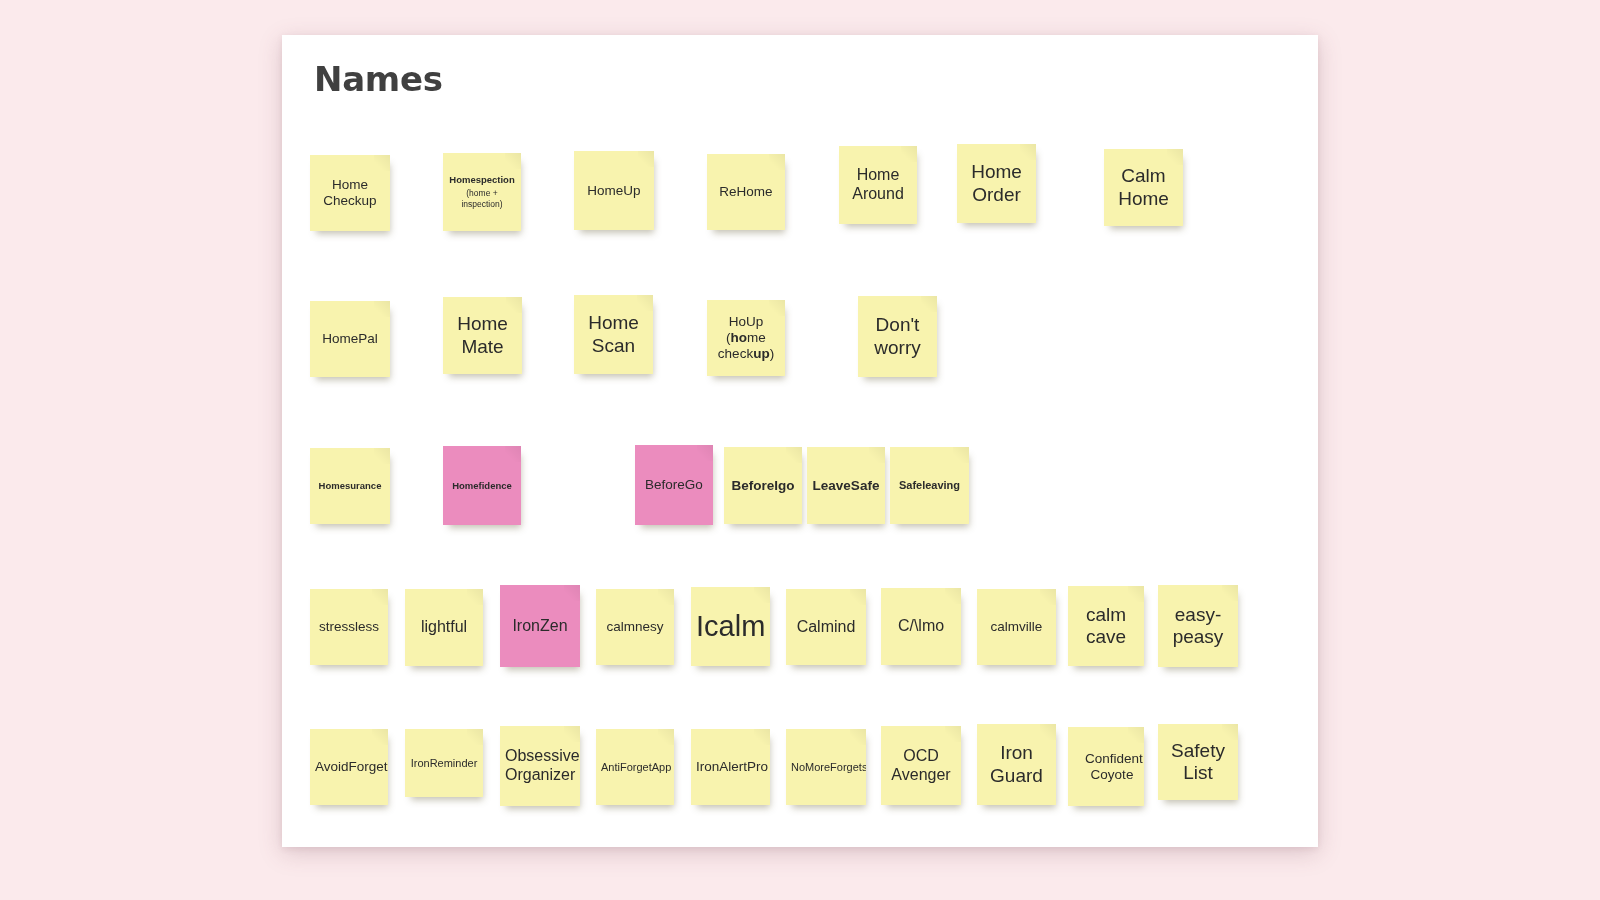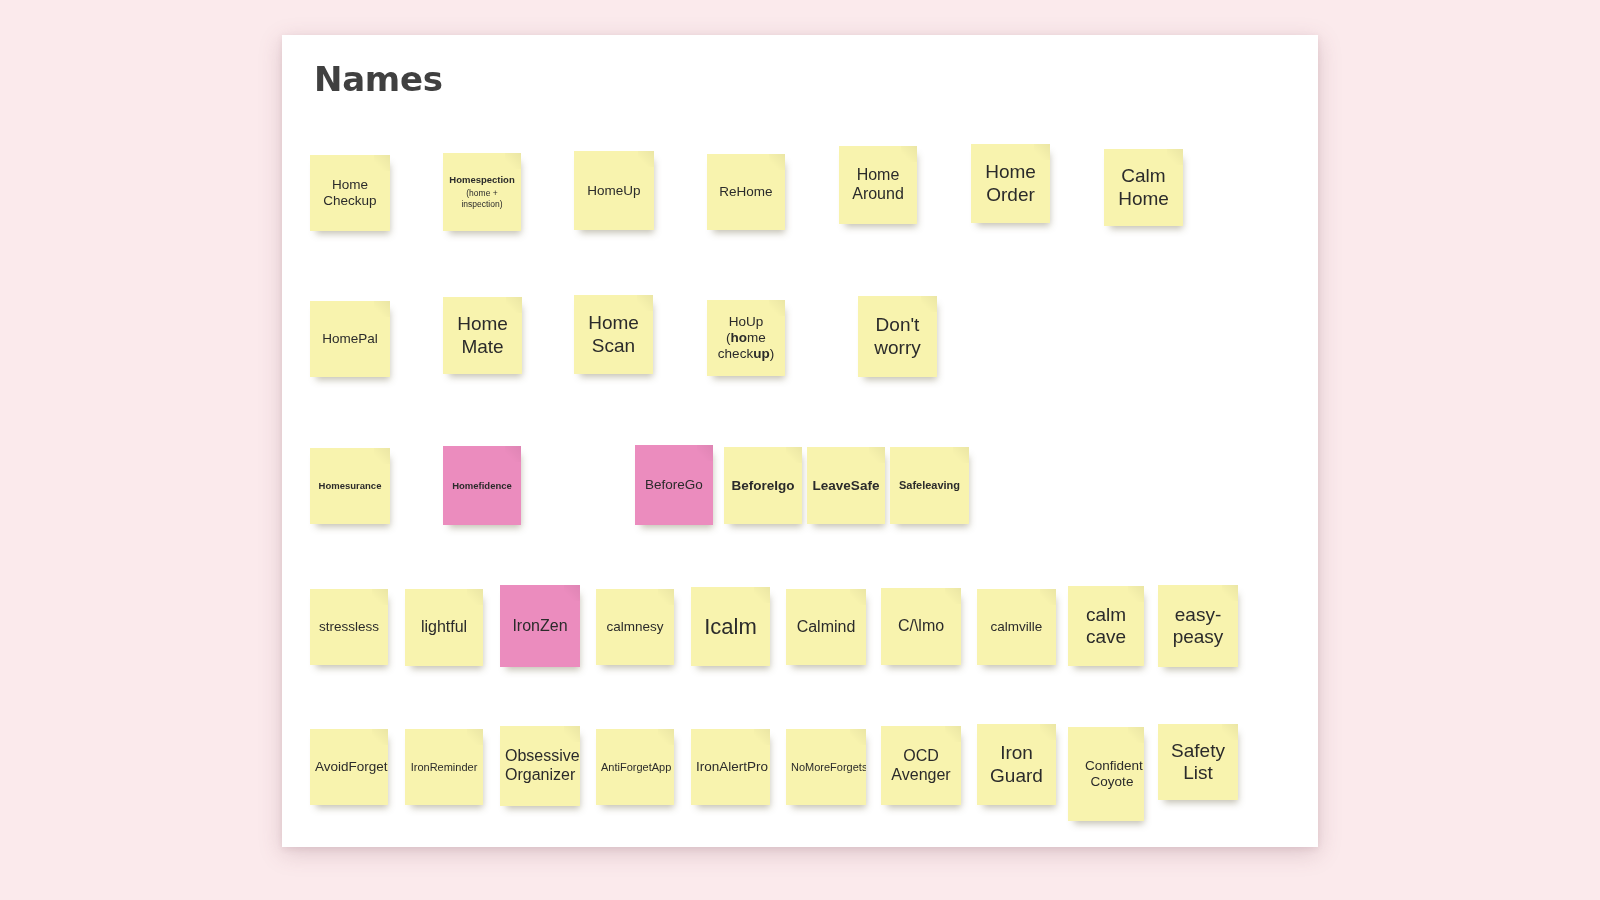--- a/index.html
+++ b/index.html
@@ -69,21 +69,21 @@
   }
   .note .txt {
     display: block;
     width: 100%;
   }
   .note.s-xs  { font-size: 9.5px;  font-weight: bold; }
   .note.s-sm  { font-size: 11px; }
   .note.s-md  { font-size: 13.5px; justify-content: center; }
   .note.s-lg  { font-size: 16px; }
   .note.s-xl  { font-size: 19px; }
-  .note.s-xxl { font-size: 22px; justify-content: center; }
+  .note.s-xxl { font-size: 29px; justify-content: center; }
   .note.bold { font-weight: bold; }
   .sub { font-size: 8.5px; font-weight: normal; display: block; margin-top: 3px; line-height: 1.25; }
 </style>
 </head>
 <body>
 
 <div id="board-card">
   <div id="page-title">Names</div>
   <div id="notes-layer">
       <div class="note s-md" style="left: 28px; top: 120px; width: 80px; height: 76px;">
@@ -94,21 +94,21 @@
       </div>
       <div class="note s-md" style="left: 292px; top: 116px; width: 80px; height: 79px;">
         <span class="txt">HomeUp</span>
       </div>
       <div class="note s-md" style="left: 425px; top: 119px; width: 78px; height: 76px;">
         <span class="txt">ReHome</span>
       </div>
       <div class="note s-lg" style="left: 557px; top: 111px; width: 78px; height: 78px;">
         <span class="txt">Home Around</span>
       </div>
-      <div class="note s-xl" style="left: 689px; top: 109px; width: 79px; height: 79px;">
+      <div class="note s-xl" style="left: 675px; top: 109px; width: 79px; height: 79px;">
         <span class="txt">Home Order</span>
       </div>
       <div class="note s-xl" style="left: 822px; top: 114px; width: 79px; height: 77px;">
         <span class="txt">Calm Home</span>
       </div>
       <div class="note s-md" style="left: 28px; top: 266px; width: 80px; height: 76px;">
         <span class="txt">HomePal</span>
       </div>
       <div class="note s-xl" style="left: 161px; top: 262px; width: 79px; height: 77px;">
         <span class="txt">Home Mate</span>
@@ -166,41 +166,41 @@
       </div>
       <div class="note s-xl" style="left: 786px; top: 551px; width: 76px; height: 80px;">
         <span class="txt">calm cave</span>
       </div>
       <div class="note s-xl" style="left: 876px; top: 550px; width: 80px; height: 82px;">
         <span class="txt">easy-peasy</span>
       </div>
       <div class="note s-md" style="left: 28px; top: 694px; width: 78px; height: 76px;">
         <span class="txt">AvoidForget</span>
       </div>
-      <div class="note s-sm" style="left: 123px; top: 694px; width: 78px; height: 76px;">
+      <div class="note s-sm" style="left: 123px; top: 694px; width: 78px; height: 68px;">
         <span class="txt">IronReminder</span>
       </div>
       <div class="note s-lg" style="left: 218px; top: 691px; width: 80px; height: 80px;">
         <span class="txt">Obsessive Organizer</span>
       </div>
       <div class="note s-sm" style="left: 314px; top: 694px; width: 78px; height: 76px;">
         <span class="txt">AntiForgetApp</span>
       </div>
       <div class="note s-md" style="left: 409px; top: 694px; width: 79px; height: 76px;">
         <span class="txt">IronAlertPro</span>
       </div>
       <div class="note s-sm" style="left: 504px; top: 694px; width: 80px; height: 76px;">
         <span class="txt">NoMoreForgets</span>
       </div>
       <div class="note s-lg" style="left: 599px; top: 691px; width: 80px; height: 79px;">
         <span class="txt">OCD Avenger</span>
       </div>
       <div class="note s-xl" style="left: 695px; top: 689px; width: 79px; height: 81px;">
         <span class="txt">Iron Guard</span>
       </div>
-      <div class="note s-md" style="left: 786px; top: 692px; width: 76px; height: 94px; padding-left: 17px;">
+      <div class="note s-md" style="left: 786px; top: 692px; width: 76px; height: 79px; padding-left: 17px;">
         <span class="txt">Confident Coyote</span>
       </div>
       <div class="note s-xl" style="left: 876px; top: 689px; width: 80px; height: 76px;">
         <span class="txt">Safety List</span>
       </div>
     </div>
 </div>
 
 </body></html>

